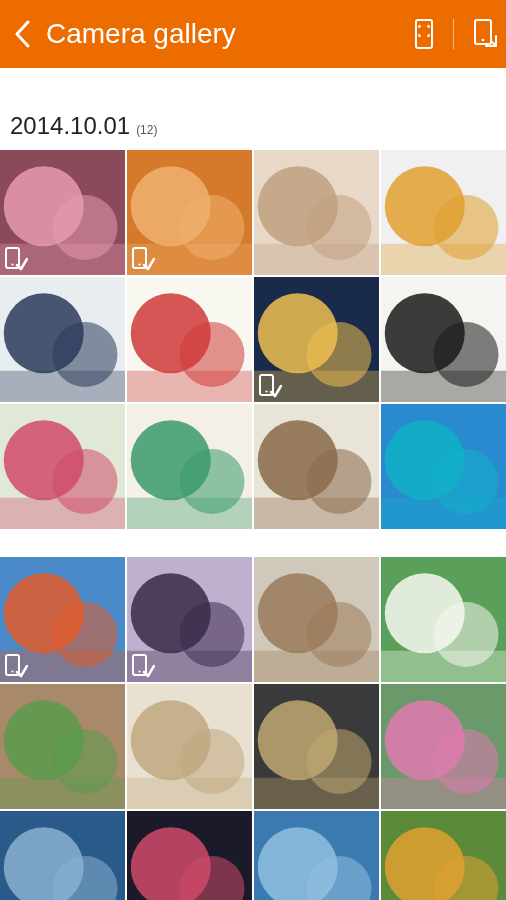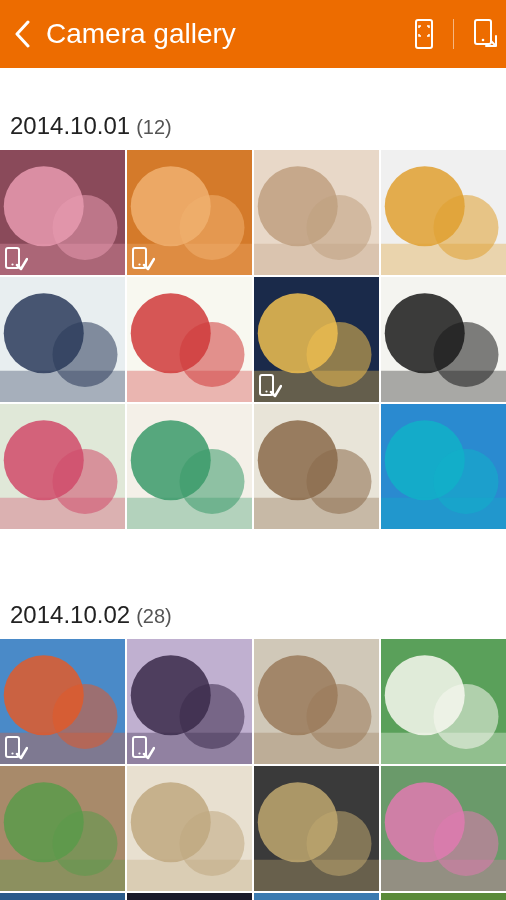--- a/index.html
+++ b/index.html
@@ -53,21 +53,21 @@
       display: flex;
       align-items: baseline;
       gap: 6px;
     }
     .section-date {
       font-size: 24px;
       color: #222;
       margin-top: 28px;
     }
     .section-count {
-      font-size: 20px;
+      font-size: 12px;
       color: #555;
     }
     .grid {
       display: grid;
       grid-template-columns: repeat(4, 1fr);
       gap: 2px;
     }
     .thumb {
       position: relative;
       aspect-ratio: 1/1;
@@ -229,24 +229,20 @@
       <div class="thumb">
         <svg class="thumb-img" viewBox="0 0 100 100" preserveAspectRatio="xMidYMid slice">
           <rect width="100" height="100" fill="#2a8ad0"></rect>
           <circle cx="35" cy="45" r="32" fill="#10b0c8" opacity="0.85"></circle>
           <circle cx="68" cy="62" r="26" fill="#10b0c8" opacity="0.55"></circle>
           <rect x="0" y="75" width="100" height="25" fill="#10b0c8" opacity="0.35"></rect>
         </svg>
       </div>
     </div>
     <div class="section-gap"></div>
-    <div class="section-header">
-      <span class="section-date">2014.10.02</span>
-      <span class="section-count">(28)</span>
-    </div>
     <div class="grid">
       <div class="thumb">
         <svg class="thumb-img" viewBox="0 0 100 100" preserveAspectRatio="xMidYMid slice">
           <rect width="100" height="100" fill="#4a8ac8"></rect>
           <circle cx="35" cy="45" r="32" fill="#e05a2a" opacity="0.85"></circle>
           <circle cx="68" cy="62" r="26" fill="#e05a2a" opacity="0.55"></circle>
           <rect x="0" y="75" width="100" height="25" fill="#e05a2a" opacity="0.35"></rect>
         </svg>
         <div class="badge"><svg width="24" height="24" viewBox="0 0 24 24">
             <rect x="2" y="1" width="13" height="20" rx="2" stroke="#fff" stroke-width="2" fill="none"></rect>

